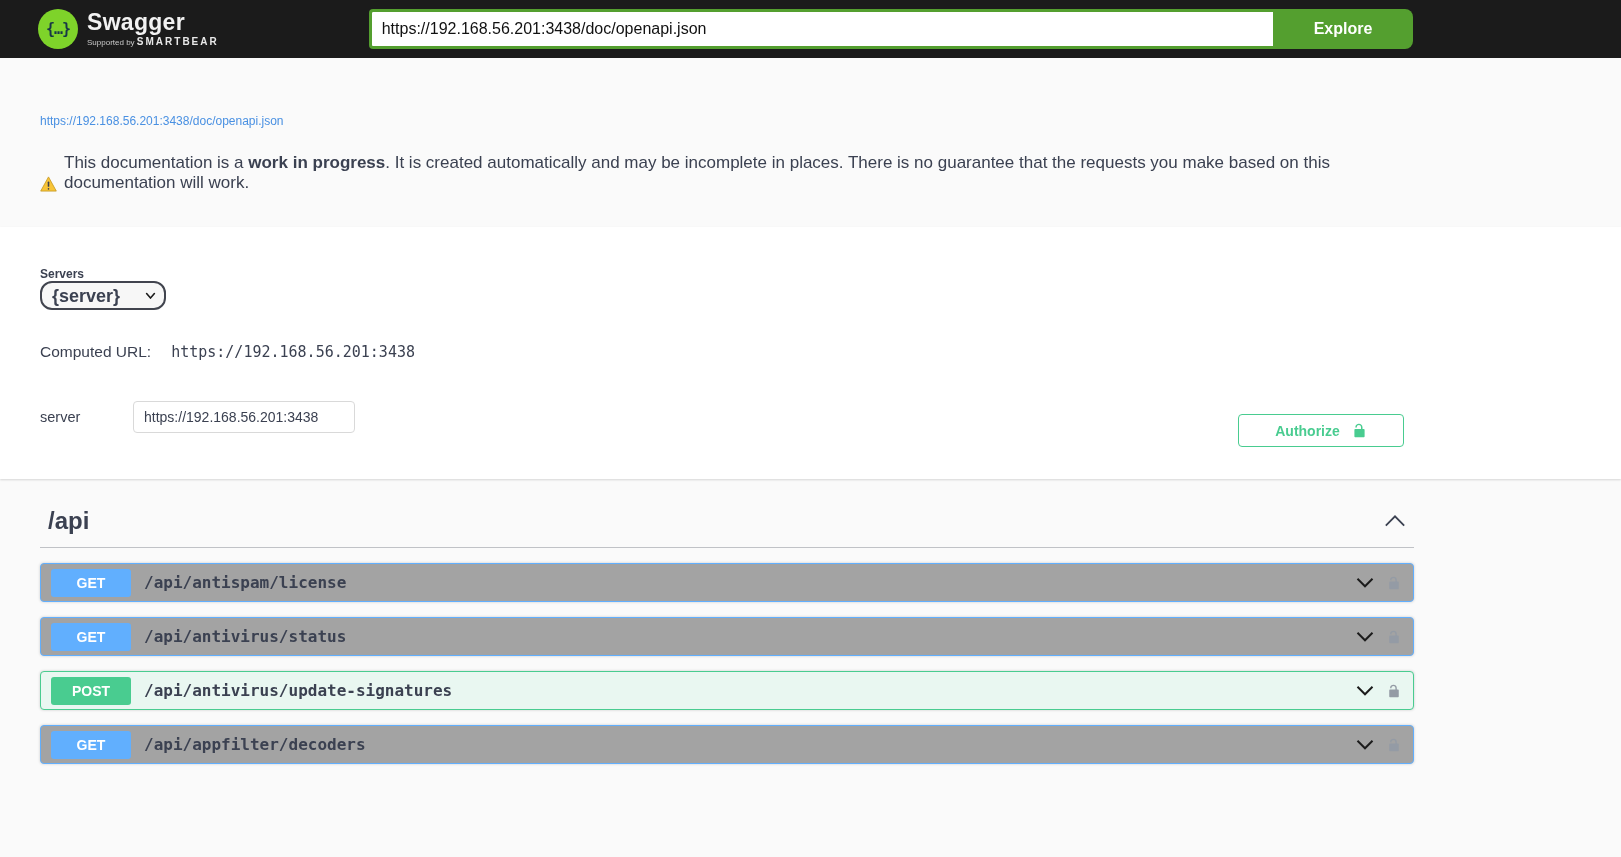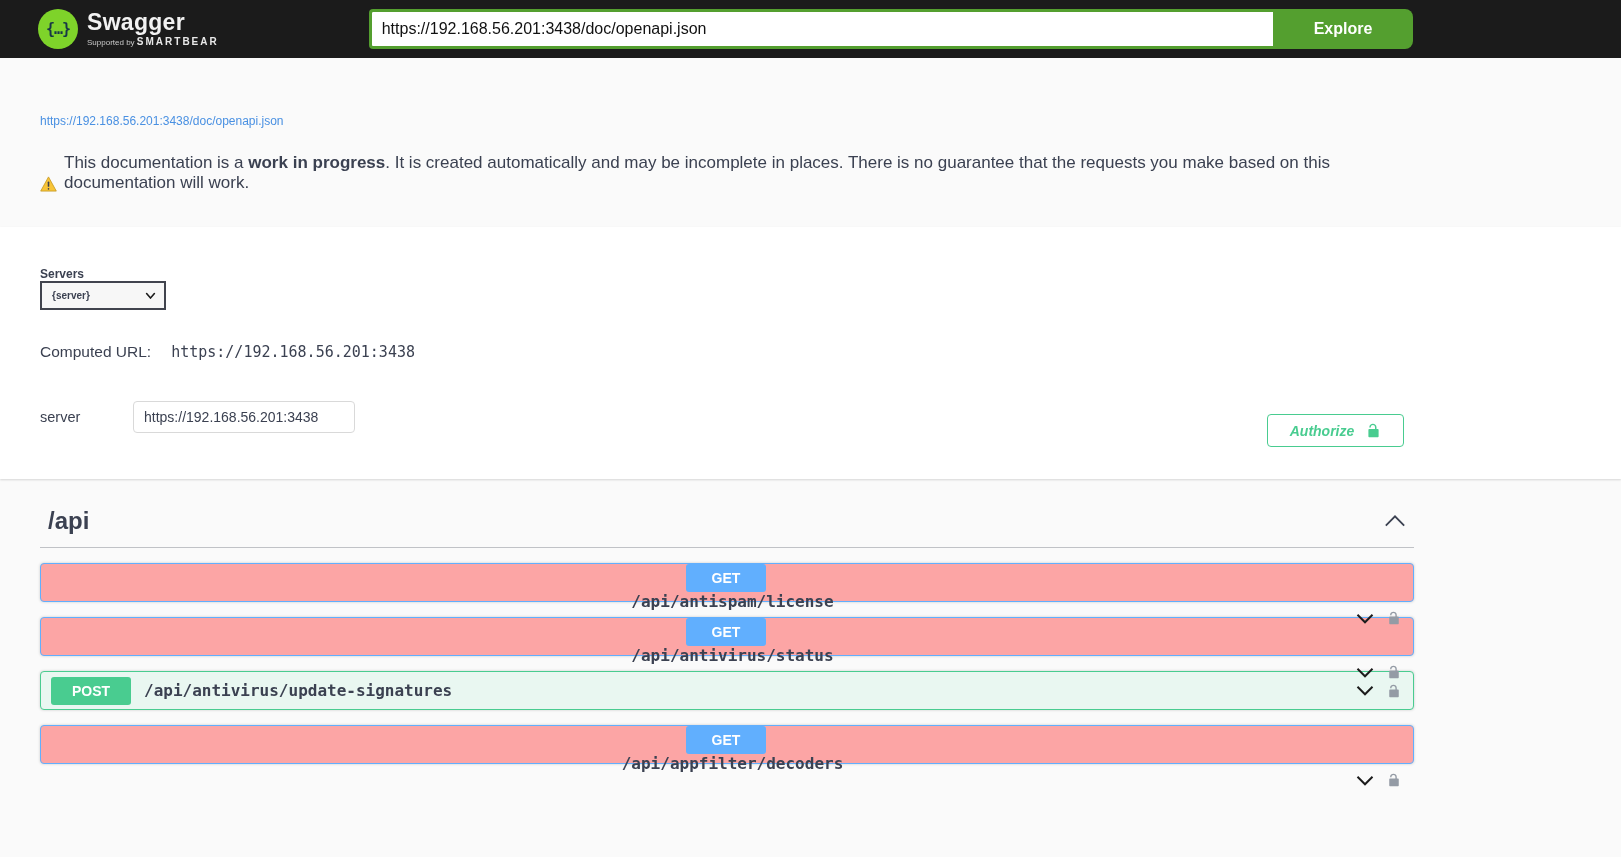--- a/index.html
+++ b/index.html
@@ -56,63 +56,62 @@
   .warn-icon { flex:none; position:relative; top:-1px; }
   
   .scheme-container {
     background:#fff; box-shadow:0 1px 2px 0 rgba(0,0,0,.15);
     padding:40px 207px 46px 40px; position:relative;
   }
   .servers-label { font-size:12px; font-weight:bold; color:#3b4151; margin-bottom:0; }
   .select-wrap { position:relative; width:126px; }
   .server-select {
     width:126px; height:29px; appearance:none; -webkit-appearance:none;
-    border:2px solid #41444e; border-radius:0; background:#f7f7f7;
-    font-size:10px; font-weight:bold; color:#3b4151; padding:0 26px 0 10px;
+    border:2px solid #41444e; border-radius:12px; background:#f7f7f7;
+    font-size:18px; font-weight:bold; color:#3b4151; padding:0 26px 0 10px;
     font-family:"Liberation Sans", sans-serif; cursor:pointer;
   }
   .select-chevron { position:absolute; right:9px; top:8px; pointer-events:none; }
   .computed-row { margin-top:33px; display:flex; align-items:center; }
   .computed-label { font-size:15.5px; color:#3b4151; }
   .computed-value {
     margin-left:20px; font-family:"DejaVu Sans Mono", monospace;
     font-size:15px; color:#3b4151;
   }
   .server-vars-heading { margin-top:35px; font-size:15px; font-weight:bold; color:#3b4151; }
   .var-row { margin-top:40px; display:flex; align-items:center; }
   .var-name { width:93px; font-size:14.5px; color:#3b4151; }
   .var-input {
     width:222px; height:32px; border:1px solid #d9d9d9; border-radius:4px;
     padding:0 10px; font-size:14px; color:#3b4151; outline:none;
     font-family:"Liberation Sans", sans-serif; background:#fff;
   }
   .authorize-btn {
     position:absolute; right:217px; bottom:32px;
-    width:137px; height:33px; background:transparent;
+    width:166px; height:33px; background:transparent;
     border:1px solid #49cc90; border-radius:4px; cursor:pointer;
     color:#49cc90; font-weight:bold; font-size:14px;
     display:flex; align-items:center; justify-content:center; gap:12px;
     font-family:"Liberation Sans", sans-serif;
-    font-style:italic;
   }
   
   .ops-section { padding:14px 207px 6px 40px; }
   .tag-header {
     display:flex; align-items:center; justify-content:space-between;
     padding:14px 8px 12px 8px;
     border-bottom:1px solid rgba(59,65,81,.3);
     cursor:pointer;
   }
   .tag-title { font-size:24px; font-weight:bold; color:#3b4151; }
   .opblock {
     margin-top:15px; height:39px; border-radius:4px;
     display:flex; align-items:center; padding:0 12px 0 10px;
     box-shadow:0 0 3px rgba(0,0,0,.19); cursor:pointer;
   }
-  .opblock.get  { background:#fca5a5; border:1px solid #61affe;flex-direction:column; }
+  .opblock.get  { background:#a3a3a3; border:1px solid #61affe; }
   .opblock.post { background:#e9f7f1; border:1px solid #49cc90; }
   .method-badge {
     min-width:80px; padding:7px 0; text-align:center; border-radius:3px;
     color:#fff; font-weight:bold; font-size:14px; line-height:1;
   }
   .opblock.get  .method-badge { background:#61affe; }
   .opblock.post .method-badge { background:#49cc90; }
   .op-path {
     margin-left:13px; font-family:"DejaVu Sans Mono", monospace;
     font-size:16px; font-weight:bold; color:#3b4151; letter-spacing:0;

